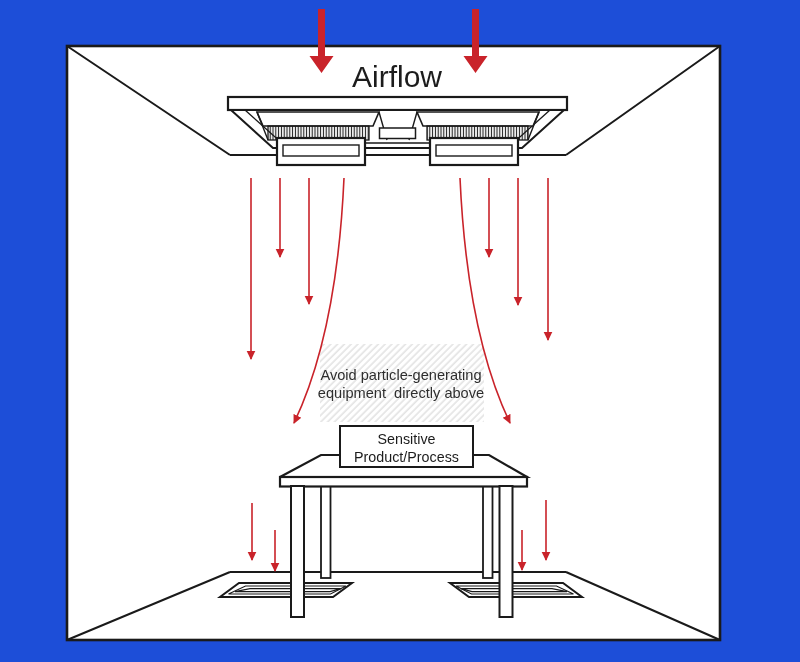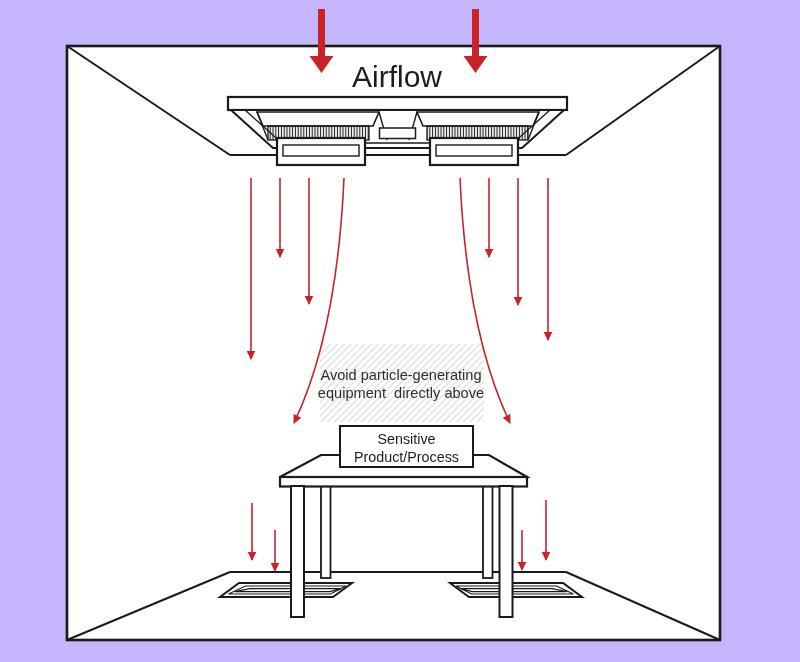--- a/index.html
+++ b/index.html
@@ -4,21 +4,21 @@
 <style>
   :root{
     --red:#c9232a;
     --ink:#1a1a1a;
     --hatch:#dbdbdb;
   }
   html,body{margin:0;padding:0;background:#fff;}
   .stage{
     position:relative;
     width:800px;height:662px;
-    background:#c4b5fd;
+    background:#1d4ed8;
     overflow:hidden;
     font-family:"Liberation Sans", sans-serif;
   }
   svg{display:block;}
   .ln{stroke:var(--ink);fill:none;}
   .fw{fill:#fff;stroke:var(--ink);}
   .red-ln{stroke:var(--red);fill:none;}
   .red-fill{fill:var(--red);stroke:none;}
   text{
     font-family:"Liberation Sans", sans-serif;

